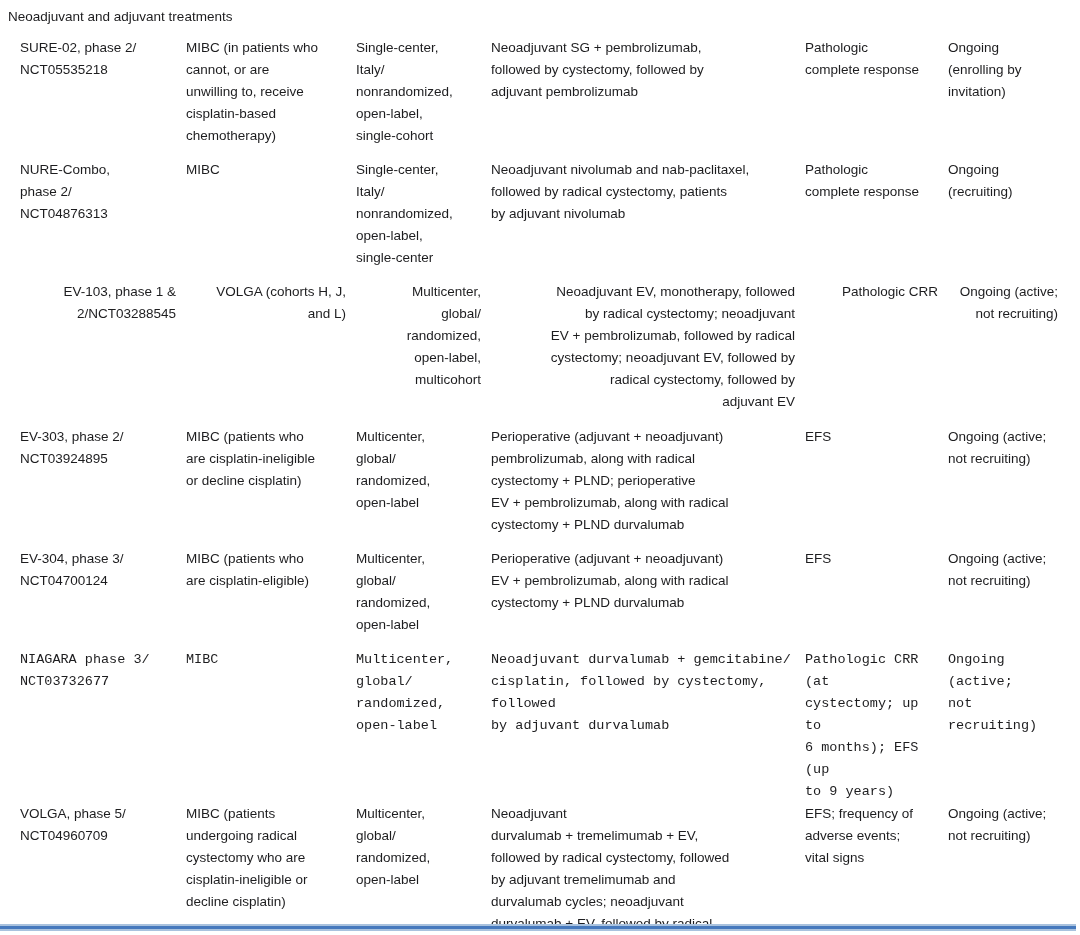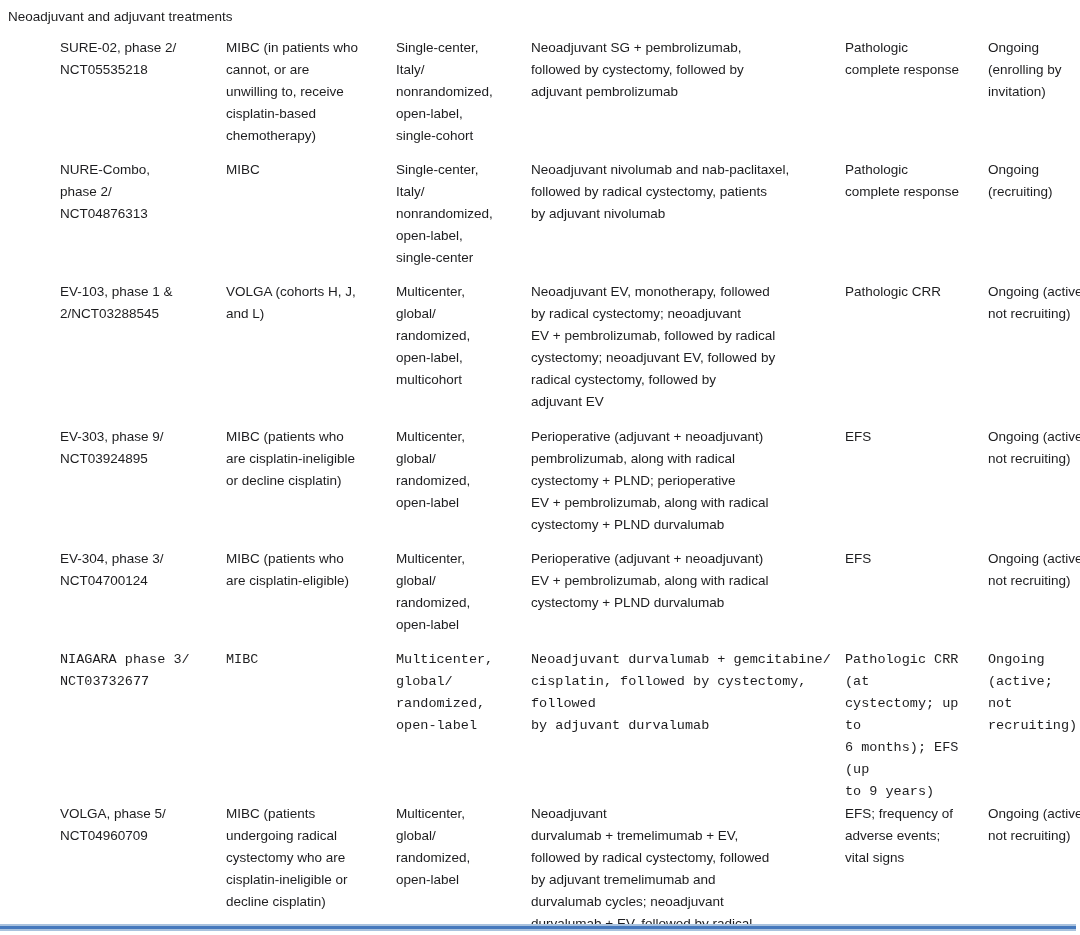--- a/index.html
+++ b/index.html
@@ -26,33 +26,32 @@
     margin: 0 0 9px 0;
     white-space: pre-line;
   }
   .rows {
     padding-left: 12px;
   }
   .trial-row {
     display: grid;
     grid-template-columns: 166px 170px 135px 314px 143px 120px;
     align-items: start;
-    margin-left: 40px;
   }
   .trial-row > div {
     font-size: 13.5px;
     line-height: 22px;
     white-space: pre-line;
     padding-right: 10px;
     box-sizing: border-box;
   }
   
   .rows .trial-row:nth-child(1) { min-height: 122px; }
   .rows .trial-row:nth-child(2) { min-height: 122px; }
-  .rows .trial-row:nth-child(3) { min-height: 145px; }
+  .rows .trial-row:nth-child(3) { min-height: 145px; text-align: right; }
   .rows .trial-row:nth-child(4) { min-height: 122px; }
   .rows .trial-row:nth-child(5) { min-height: 101px; }
   .rows .trial-row:nth-child(6) { min-height: 101px; font-family: Liberation Mono, monospace; }
   .rows .trial-row:nth-child(7) { min-height: 176px; }
   .bottom-rule {
     position: absolute;
     left: 0;
     top: 924px;
     width: 1076px;
     height: 3px;
@@ -125,21 +124,21 @@
 EV + pembrolizumab, followed by radical
 cystectomy; neoadjuvant EV, followed by
 radical cystectomy, followed by
 adjuvant EV</div>
     <div>Pathologic CRR</div>
     <div>Ongoing (active;
 not recruiting)</div>
   </div>
 
   <div class="trial-row">
-    <div>EV-303, phase 9/
+    <div>EV-303, phase 2/
 NCT03924895</div>
     <div>MIBC (patients who
 are cisplatin-ineligible
 or decline cisplatin)</div>
     <div>Multicenter,
 global/
 randomized,
 open-label</div>
     <div>Perioperative (adjuvant + neoadjuvant)
 pembrolizumab, along with radical

